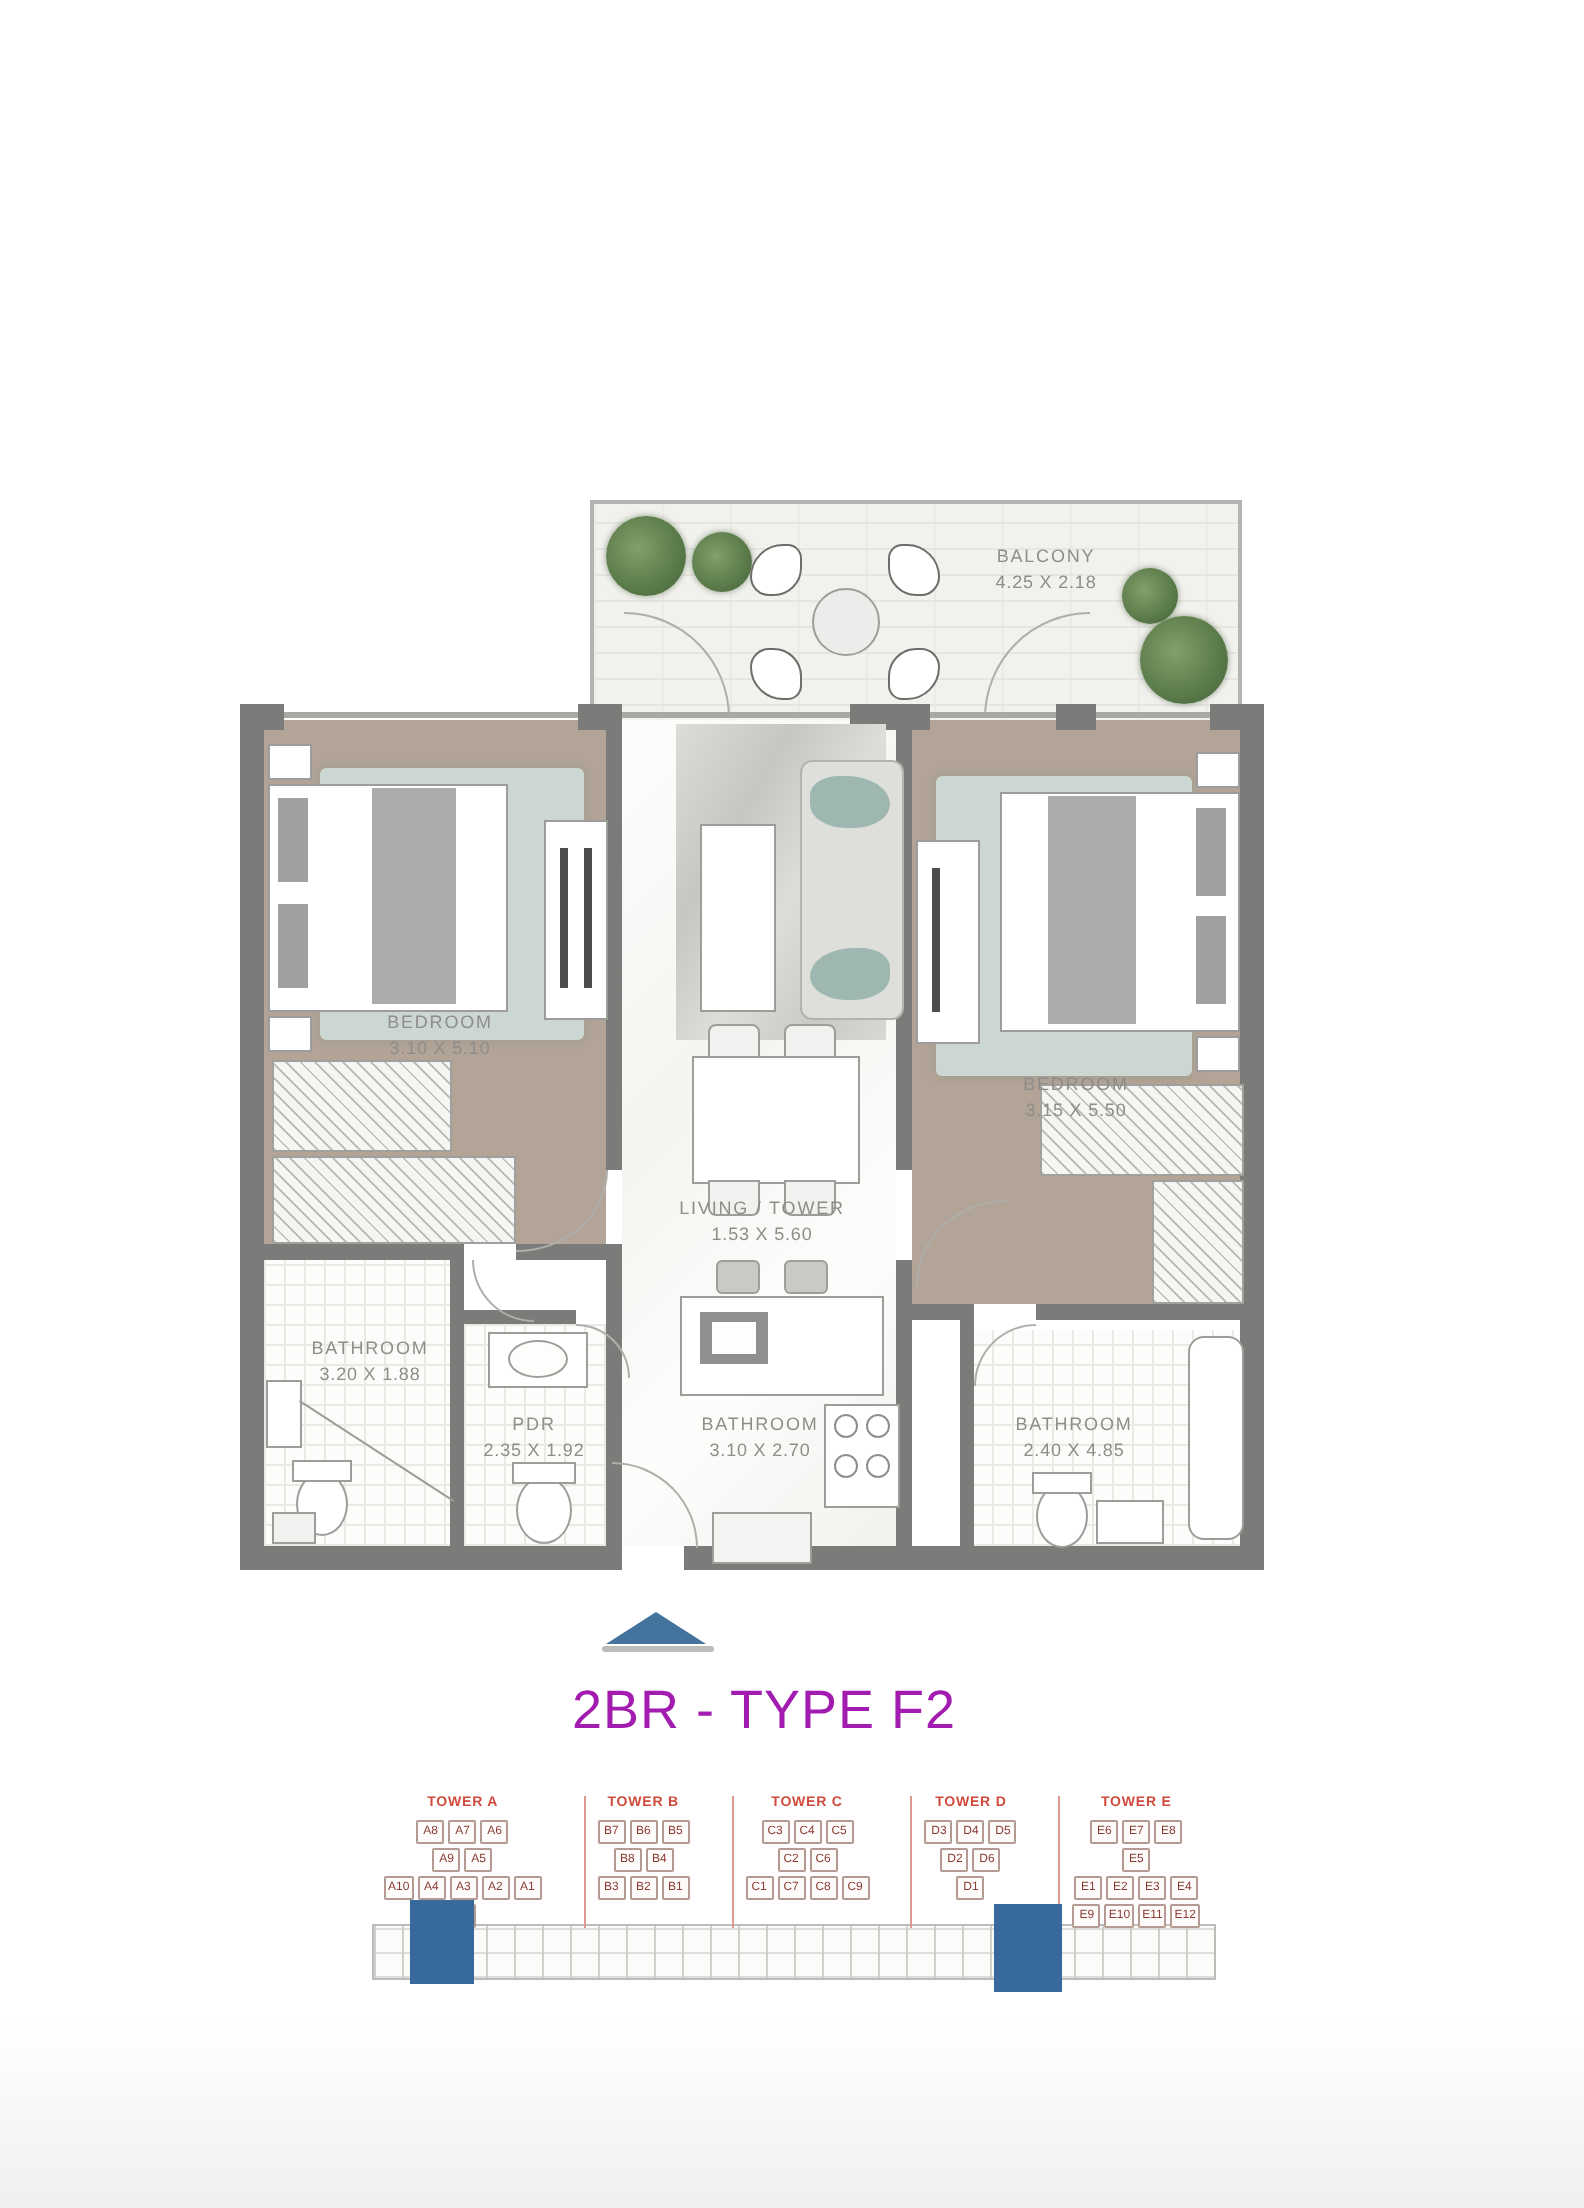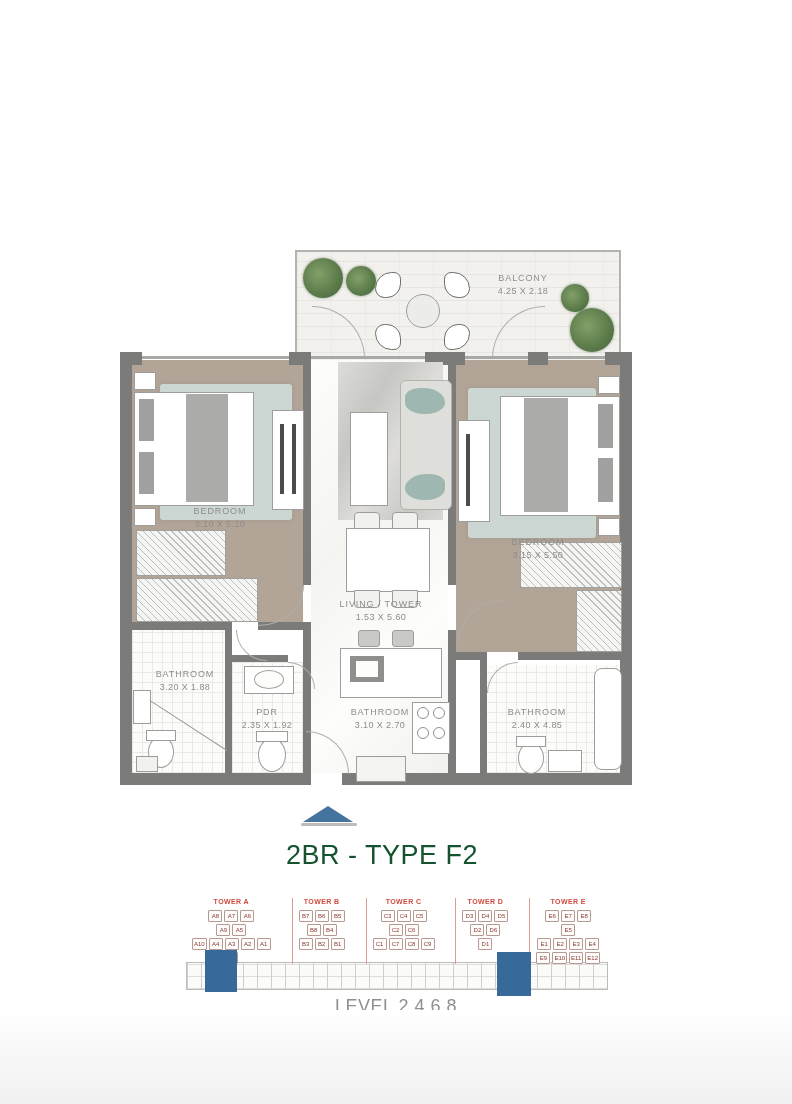--- a/index.html
+++ b/index.html
@@ -26,21 +26,21 @@
   .hatch{position:absolute;border:1px solid #a0a09c;background:
      repeating-linear-gradient(45deg,#bfbfbb 0 1px,transparent 1px 5px),#f5f5f3;}
   .marble{position:absolute;background:linear-gradient(120deg,#dcdcd9 0%,#c6c6c2 30%,#deddda 55%,#c9c9c5 80%,#d8d8d5 100%);}
   .plant{position:absolute;border-radius:50%;background:radial-gradient(circle at 40% 40%,#83a069 0%,#5d7d4c 55%,#46633a 100%);box-shadow:0 0 3px rgba(70,99,58,.6);}
   .arc{position:absolute;border:1px solid #aeaeaa;background:transparent;}
   .room-label{position:absolute;text-align:center;color:#8e8d8a;font-size:9px;letter-spacing:.9px;line-height:1.4;white-space:nowrap;}
   .room-label .dims{letter-spacing:.4px;}
   
   .north-arrow{position:absolute;width:0;height:0;border-left:25px solid transparent;border-right:25px solid transparent;border-bottom:16px solid #44749e;}
   .north-base{position:absolute;background:#bcbcba;height:3px;border-radius:2px;}
-  .plan-title{position:absolute;color:#14532d;font-size:27px;letter-spacing:.5px;text-align:center;}
+  .plan-title{position:absolute;color:#a21caf;font-size:27px;letter-spacing:.5px;text-align:center;}
   
   .keyplan{position:absolute;left:186px;top:898px;width:420px;height:100px;}
   .kp-towers{position:absolute;left:0;top:0;width:420px;display:flex;justify-content:space-between;}
   .tower{display:flex;flex-direction:column;align-items:center;padding:0 6px;}
   .tower + .tower{border-left:1px solid #dc9a90;}
   .tower-label{font-size:7px;font-weight:bold;color:#cf4b3d;letter-spacing:.4px;margin-bottom:3px;}
   .trow{display:flex;gap:2px;margin-top:2px;justify-content:center;}
   .ubox{font-size:6px;color:#8a3c33;border:1px solid #b59a93;background:#fdfcfb;border-radius:1px;
         min-width:10px;padding:2px 1px;text-align:center;line-height:1;}
   .kp-strip{position:absolute;left:0;top:64px;width:420px;height:26px;border:1px solid #bcbcb8;
@@ -306,16 +306,15 @@
             <div class="ubox">E9</div>
             <div class="ubox">E10</div>
             <div class="ubox">E11</div>
             <div class="ubox">E12</div>
           </div>
         </div>
       </div>
     <div class="kp-highlight" style="left:19px;top:52px;width:32px;height:42px;"></div>
     <div class="kp-highlight" style="left:311px;top:54px;width:34px;height:44px;"></div>
   </div>
-  <div class="level-label" style="left:186px;top:996px;width:420px;">LEVEL 2,4,6,8</div>
 
   <div class="page-fade"></div>
 </div>
 
 </body></html>

